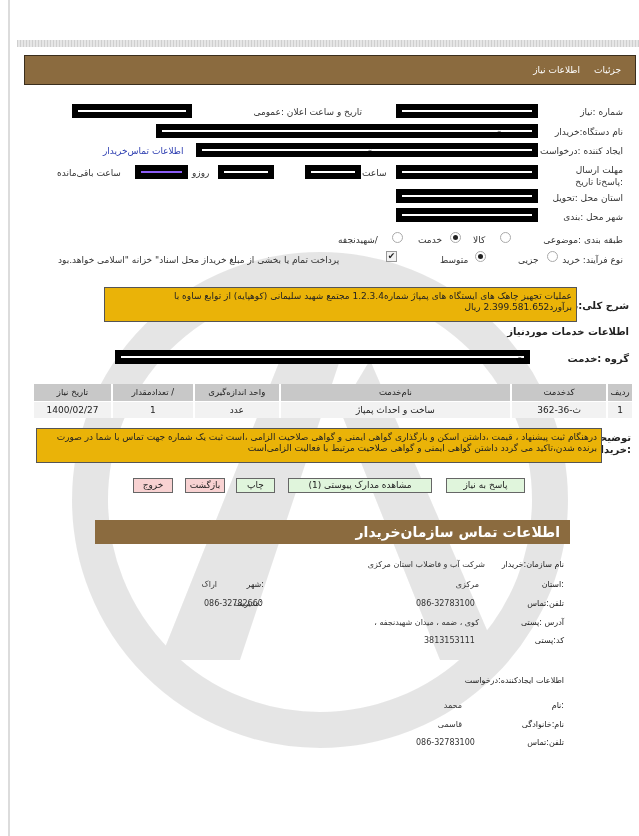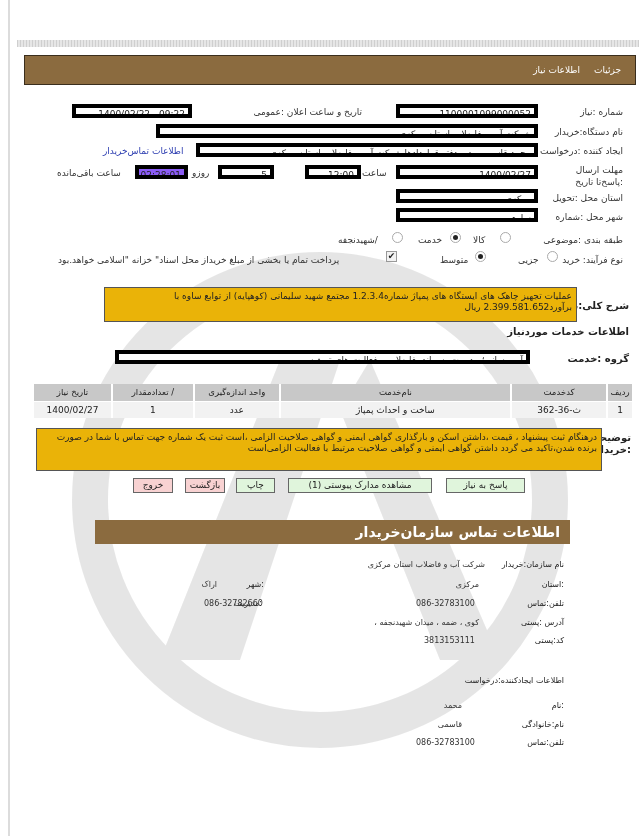--- a/index.html
+++ b/index.html
@@ -5,21 +5,21 @@
   * { box-sizing: border-box; margin: 0; padding: 0; }
   html, body { width: 639px; height: 836px; background: #ffffff; overflow: hidden; }
   body { font-family: "DejaVu Sans", sans-serif; font-size: 9px; color: #222; position: relative; }
   .left-rule { position: absolute; left: 8px; top: 0; width: 2px; height: 836px; background: #dcdcdc; }
   .top-stripe { position: absolute; left: 17px; top: 40px; width: 622px; height: 7px;
     background: repeating-linear-gradient(90deg, #cfcfcf 0 1px, #e6e6e6 1px 3px); }
   .header-bar { position: absolute; left: 24px; top: 55px; width: 612px; height: 30px; background: #8b6b3f;
     border: 1px solid #3a2e1d; direction: rtl; display: flex; align-items: center; padding-right: 14px; gap: 14px; }
   .header-bar span { color: #fff; font-size: 9px; }
   .lbl { position: absolute; font-size: 9px; color: #333; direction: rtl; text-align: right; white-space: nowrap; }
-  .box { position: absolute; border: 4px solid #000000; background: #fff; font-size: 9px; direction: rtl;
+  .box { position: absolute; border: 6px solid #000000; background: #fff; font-size: 9px; direction: rtl;
     padding: 0 3px; line-height: 12px; height: 14px; white-space: nowrap; overflow: hidden; }
   .box.ltr { direction: ltr; text-align: right; }
   .box.yellow { background: #8b5cf6; text-align: right; }
   .link { position: absolute; color: #2b3cb0; font-size: 9px; direction: rtl; white-space: nowrap; }
   .radio { position: absolute; width: 11px; height: 11px; border-radius: 50%; border: 1px solid #aaa; background: #fff; }
   .radio.on::after { content: ""; position: absolute; left: 2px; top: 2px; width: 5px; height: 5px; border-radius: 50%; background: #222; }
   .check { position: absolute; width: 11px; height: 11px; border: 1px solid #999; background: #f3f3f3;
     font-size: 9px; line-height: 9px; text-align: center; color: #222; }
   .bold-lbl { position: absolute; font-weight: bold; font-size: 10px; direction: rtl; color: #222; white-space: nowrap; }
   .desc-box { position: absolute; border: 1.5px solid #555; background: #eab308; direction: rtl; padding: 3px 4px;
@@ -70,21 +70,21 @@
 <div class="box ltr" style="left:396px; top:165px; width:142px;">1400/02/27</div>
 <span class="lbl" style="left:362px; top:168px;">ساعت</span>
 <div class="box ltr" style="left:305px; top:165px; width:56px;">12:00</div>
 <div class="box ltr" style="left:218px; top:165px; width:56px;">5</div>
 <span class="lbl" style="left:192px; top:168px;">روزو</span>
 <div class="box yellow" style="left:135px; top:165px; width:53px;">02:28:01</div>
 <span class="lbl" style="left:57px; top:168px;">ساعت باقی‌مانده</span>
 
 <span class="lbl" style="right:16px; top:193px;">استان محل :تحویل</span>
 <div class="box" style="left:396px; top:189px; width:142px;">مرکزی</div>
-<span class="lbl" style="right:16px; top:212px;">شهر محل :شماره</span>
+<span class="lbl" style="right:16px; top:212px;">شهر محل :بندی</span>
 <div class="box" style="left:396px; top:208px; width:142px;">ساوه</div>
 
 <span class="lbl" style="right:16px; top:235px;">طبقه بندی :موضوعی</span>
 <div class="radio" style="left:500px; top:232px;"></div>
 <span class="lbl" style="left:473px; top:235px;">کالا</span>
 <div class="radio on" style="left:450px; top:232px;"></div>
 <span class="lbl" style="left:418px; top:235px;">خدمت</span>
 <div class="radio" style="left:392px; top:232px;"></div>
 <span class="lbl" style="left:338px; top:235px;">/شهیدنجفه</span>
 
@@ -121,21 +121,21 @@
       <td>ث-36-362</td>
       <td>ساخت و احداث پمپاژ</td>
       <td>عدد</td>
       <td>1</td>
       <td>1400/02/27</td>
     </tr>
   </tbody>
 </table>
 
 <span class="bold-lbl" style="right:8px; top:432px; width:26px; white-space:normal; line-height:12px;">توضیحات :خریدار</span>
-<div class="desc-box" style="left:36px; top:428px; width:566px; height:43px;">درهنگام ثبت پیشنهاد ، قیمت ،داشتن اسکن و بارگذاری گواهی ایمنی و گواهی صلاحیت الزامی ،است ثبت یک شماره جهت تماس با شما در صورت برنده شدن،تاکید می گردد داشتن گواهی ایمنی و گواهی صلاحیت مرتبط با فعالیت الزامی‌است</div>
+<div class="desc-box" style="left:36px; top:428px; width:566px; height:35px;">درهنگام ثبت پیشنهاد ، قیمت ،داشتن اسکن و بارگذاری گواهی ایمنی و گواهی صلاحیت الزامی ،است ثبت یک شماره جهت تماس با شما در صورت برنده شدن،تاکید می گردد داشتن گواهی ایمنی و گواهی صلاحیت مرتبط با فعالیت الزامی‌است</div>
 
 <div class="btn green" style="left:446px; top:478px; width:79px;">پاسخ به نیاز</div>
 <div class="btn green" style="left:288px; top:478px; width:144px;">مشاهده مدارک پیوستی (1)</div>
 <div class="btn green" style="left:236px; top:478px; width:39px;">چاپ</div>
 <div class="btn pink" style="left:185px; top:478px; width:40px;">بازگشت</div>
 <div class="btn pink" style="left:133px; top:478px; width:40px;">خروج</div>
 
 <div class="section-bar">
   <span>اطلاعات تماس سازمان‌خریدار</span>
 </div>

